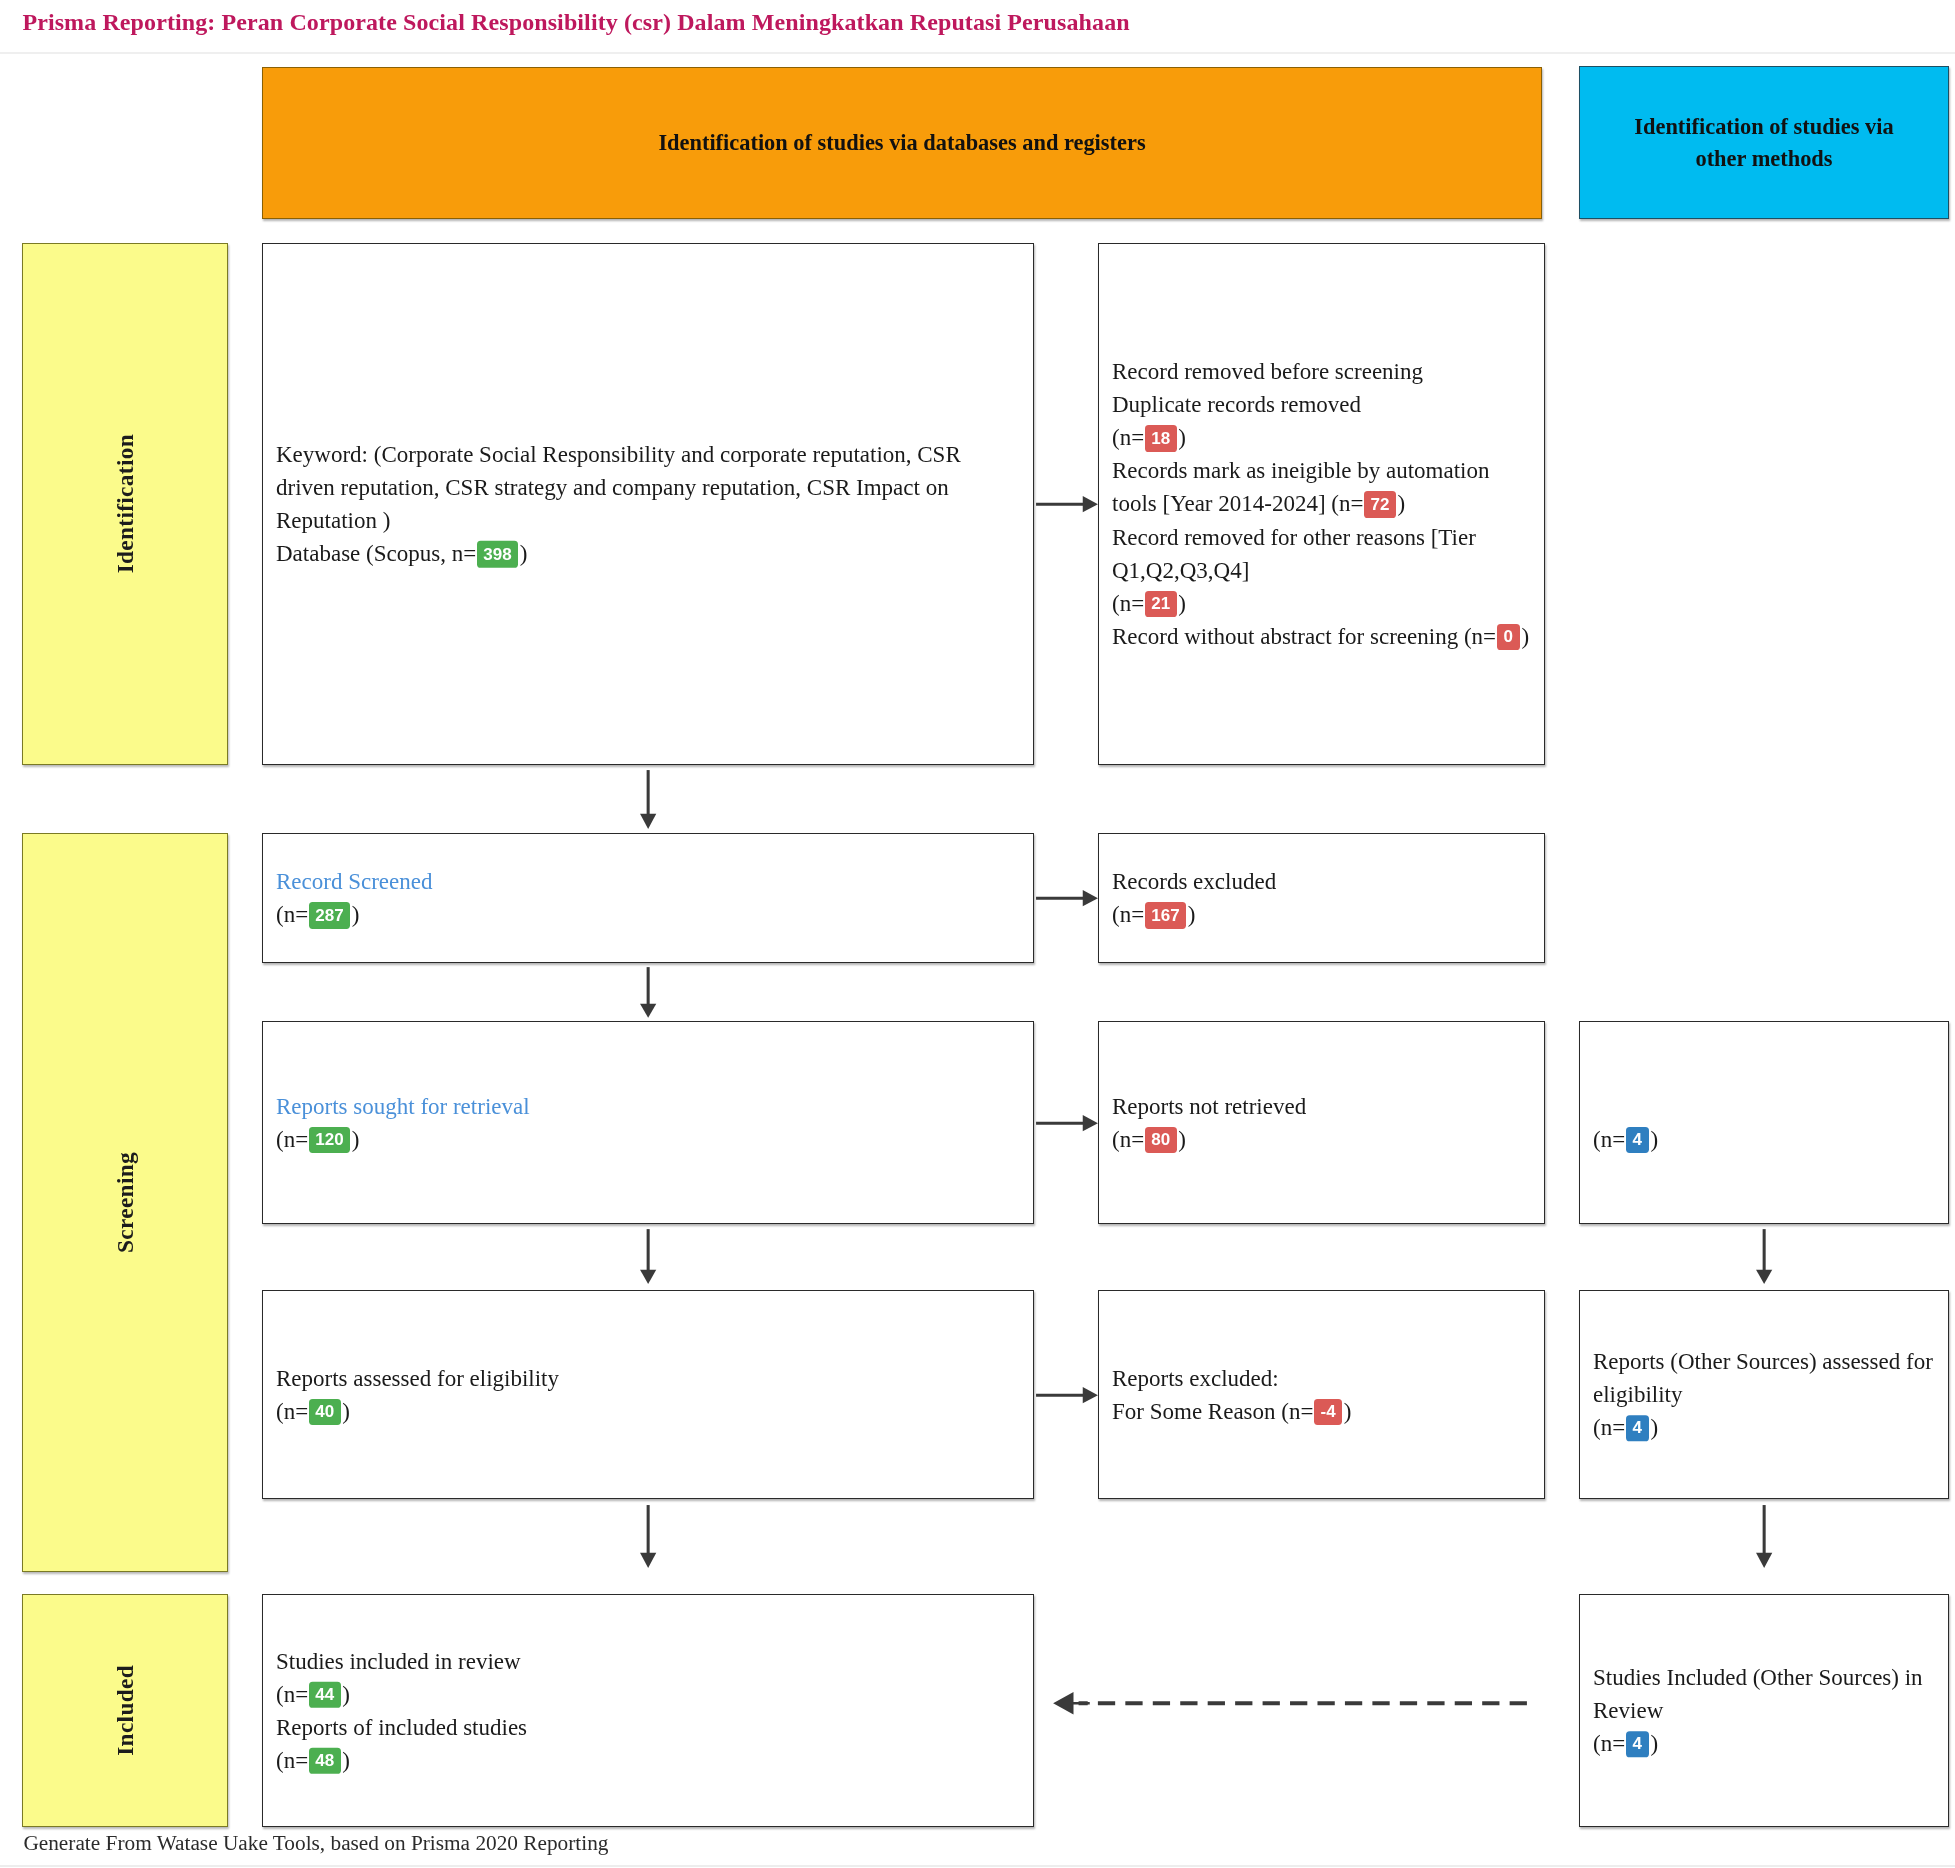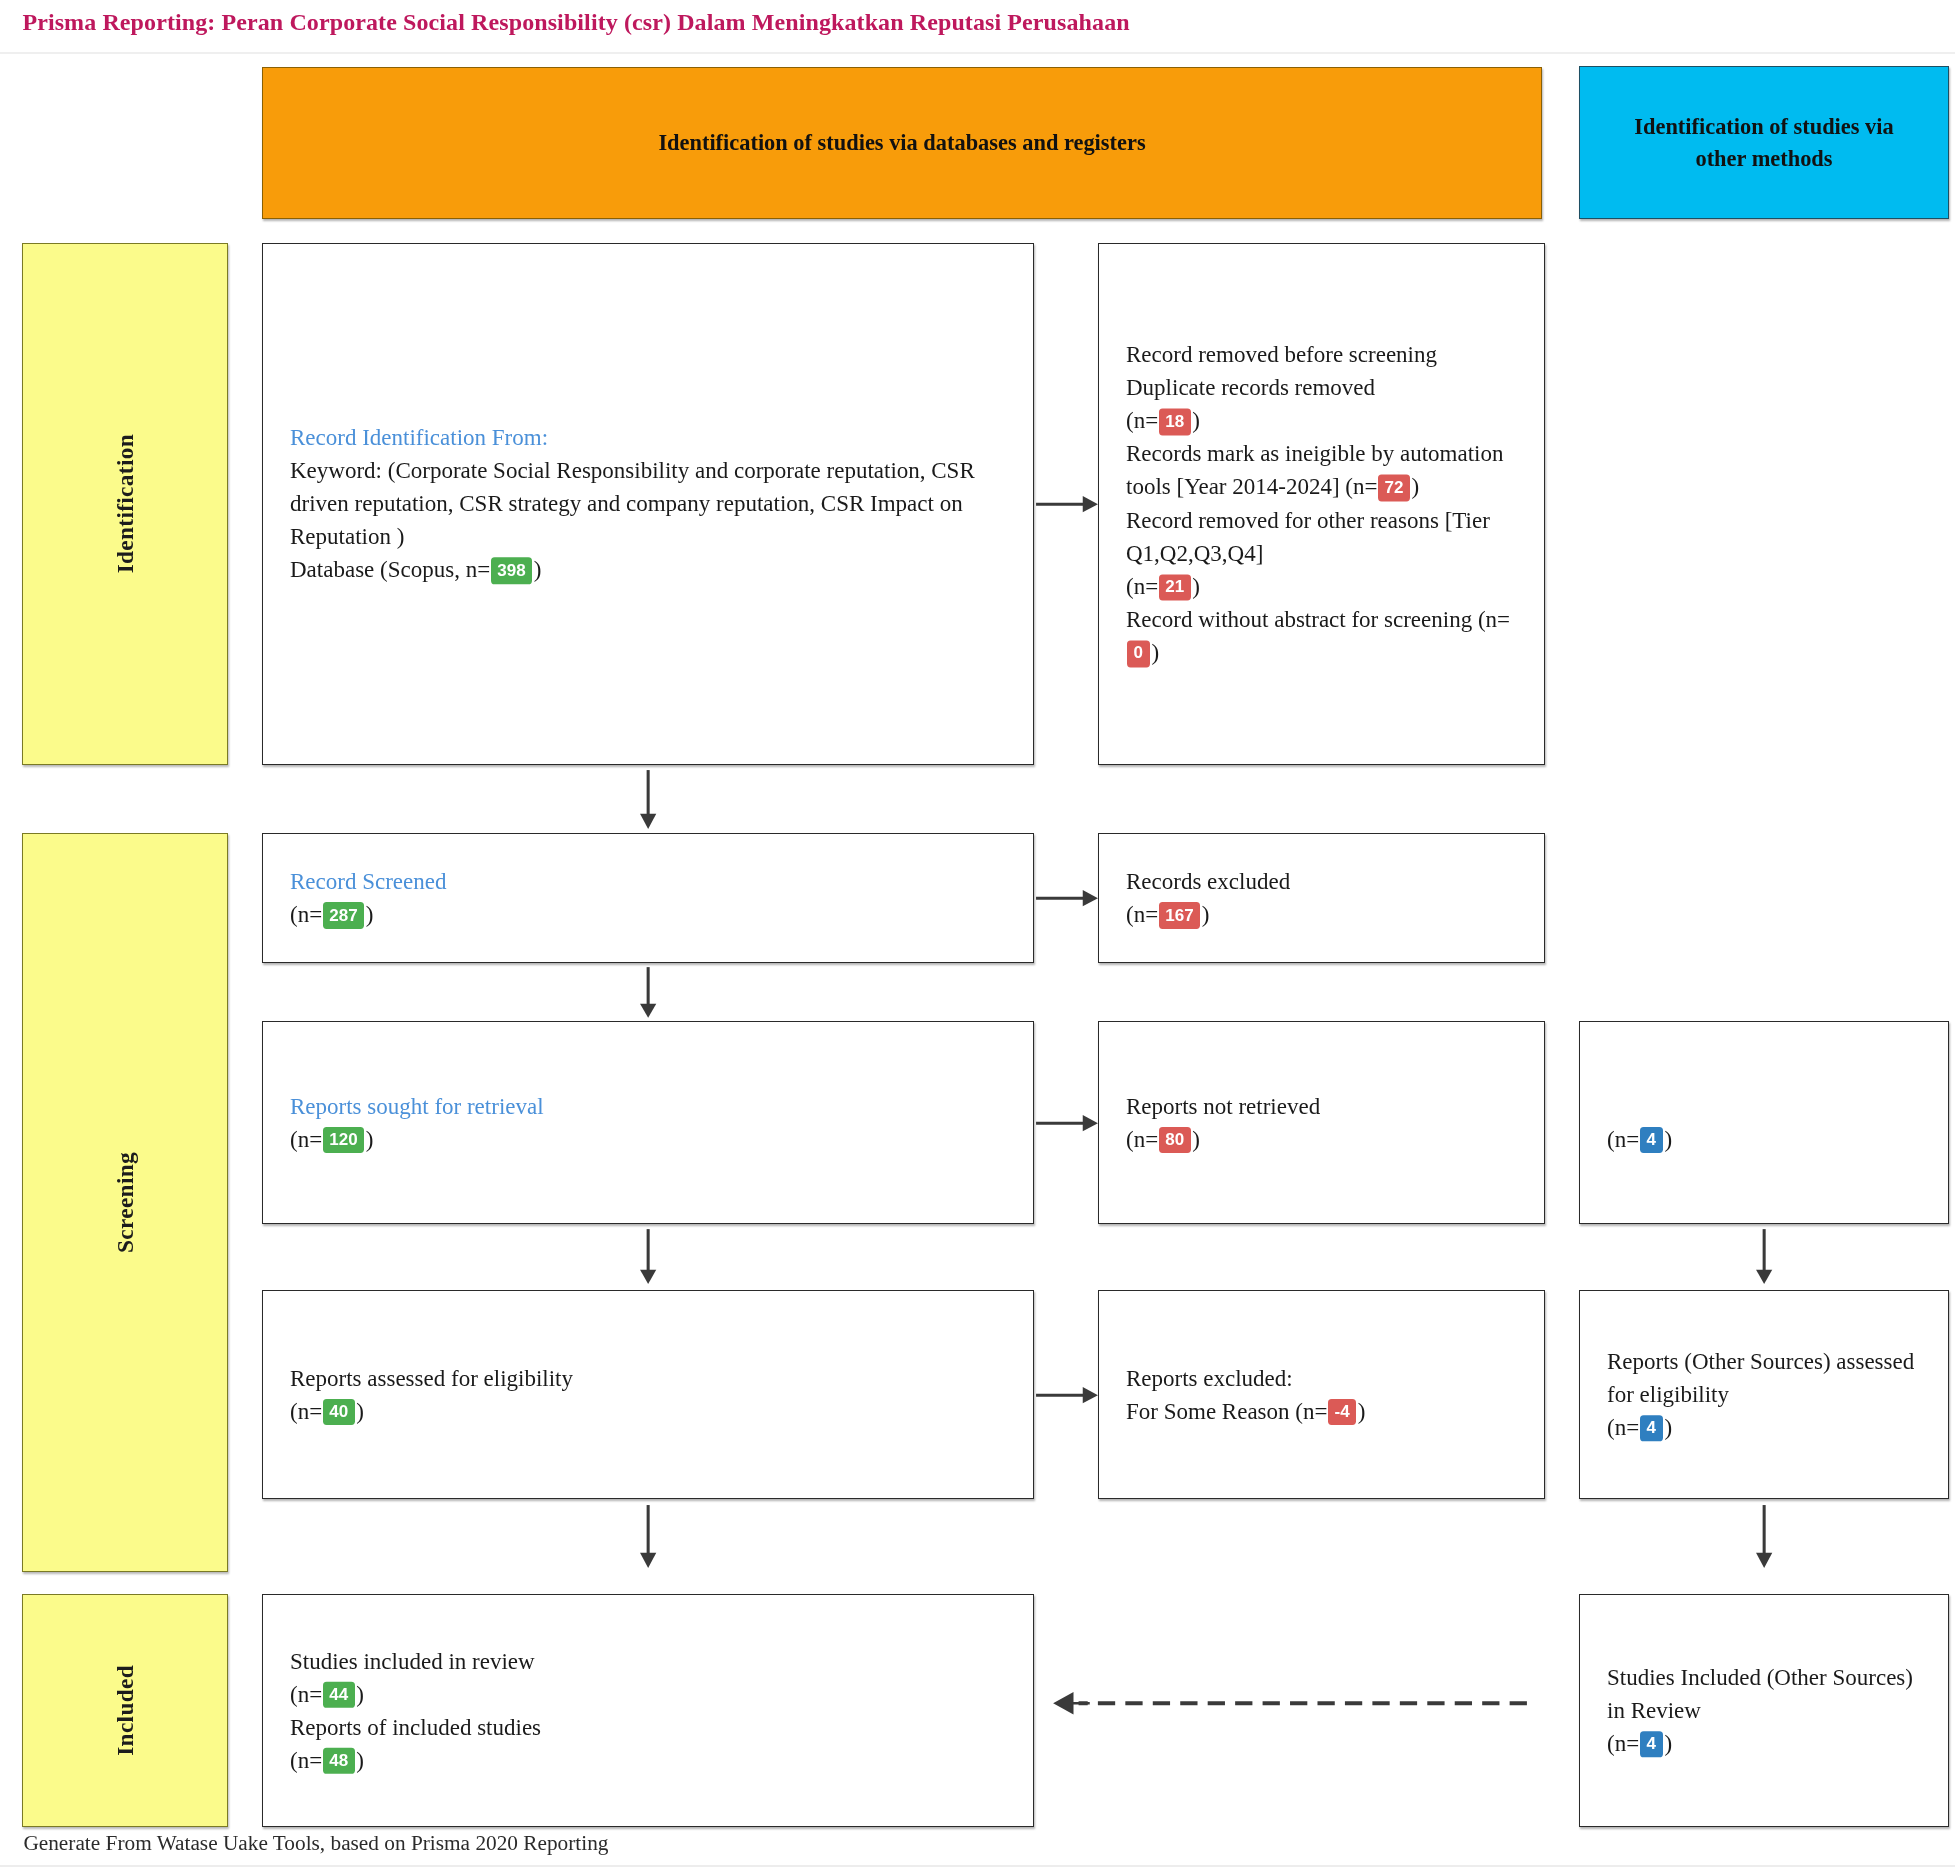--- a/index.html
+++ b/index.html
@@ -40,21 +40,21 @@
   
   .box {
     position: absolute;
     box-sizing: border-box;
     background: #ffffff;
     border: 1.5px solid #2a2a2a;
     box-shadow: 1px 1.5px 2px rgba(0,0,0,0.30);
   }
   .box-inner {
     position: absolute;
-    left: 27px;
+    left: 13px;
     right: 13.2px;
     font-size: 23px;
     line-height: 1.44;
   }
   .mid { top: 50%; transform: translateY(-50%); }
 
   
   .banner {
     position: absolute;
     box-sizing: border-box;
@@ -188,21 +188,20 @@
 </div>
 <div class="stage" id="stage-screening">
   <span>Screening</span>
 </div>
 <div class="stage" id="stage-included">
   <span>Included</span>
 </div>
 
 <div class="box" id="box-identification">
   <div class="box-inner mid">
-    <span class="hdr-blue">Record Identification From:</span>
     <span>Keyword: (Corporate Social Responsibility and corporate reputation, CSR driven reputation, CSR strategy and company reputation, CSR Impact on Reputation )</span><br>
     <span>Database (Scopus, n=</span><span class="badge badge-green">398</span><span>)</span>
   </div>
 </div>
 
 <div class="box" id="box-removed">
   <div class="box-inner mid">
     <span>Record removed before screening</span><br>
     <span>Duplicate records removed</span><br>
     <span>(n=</span><span class="badge badge-red">18</span><span>)</span><br>

